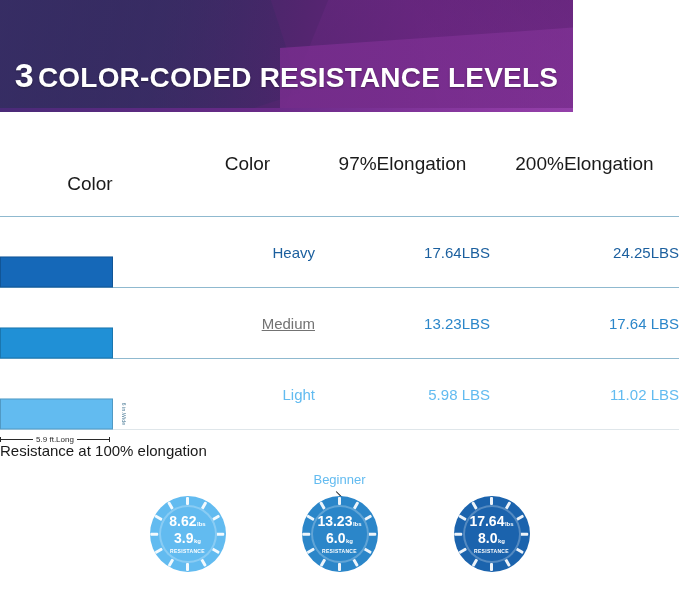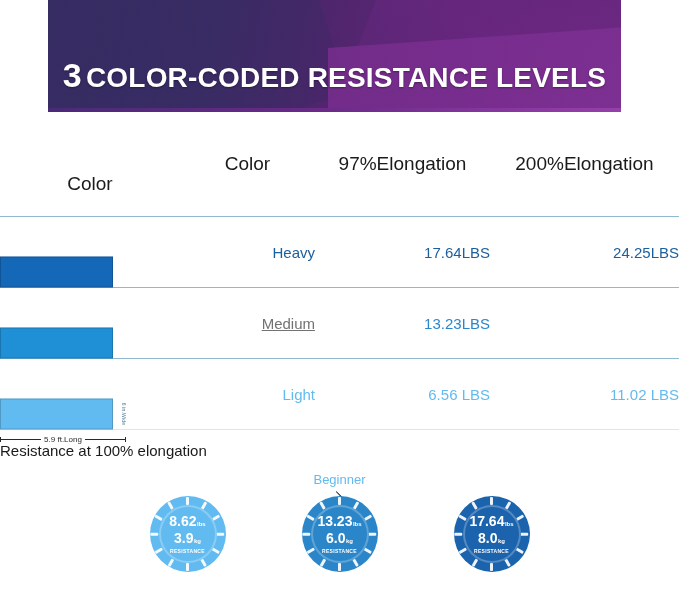--- a/index.html
+++ b/index.html
@@ -15,21 +15,20 @@
     position: relative;
   }
 
   
   .header {
     position: relative;
     width: 573px;
     height: 112px;
     overflow: hidden;
     background: linear-gradient(100deg, #2b2456 0%, #3a2a63 28%, #53256f 52%, #6a2580 74%, #7a2d8d 100%);
-    margin-left: 48px;
   }
   .hdr-shape {
     position: absolute;
     pointer-events: none;
   }
   .hdr-shape.s1 {
     top: -40px; left: -60px;
     width: 340px; height: 190px;
     background: linear-gradient(120deg, rgba(58,48,104,0.95), rgba(45,37,88,0.2));
     transform: rotate(-18deg);
@@ -144,21 +143,21 @@
     font-size: 5px;
     color: #4a7a96;
     white-space: nowrap;
     letter-spacing: 0.2px;
   }
   .len-label {
     position: absolute;
     left: 0;
     top: 50%;
     margin-top: 21px;
-    width: 126px;
+    width: 110px;
     display: flex;
     align-items: center;
     justify-content: center;
     gap: 3px;
     font-size: 8px;
     color: #2a2a2a;
     white-space: nowrap;
   }
   .len-label .lead {
     flex: 1 1 auto;
@@ -348,36 +347,37 @@
   </div>
 
   <div class="row data sep">
     <div class="c-color">
       <div class="bar-wrap">
         <div class="bar medium"></div>
       </div>
     </div>
     <div class="c-level cellv" style="color:#737373;text-decoration:underline;">Medium</div>
     <div class="c-e100 cellv" style="color:#2b86c9;">13.23LBS</div>
+    <div class="c-e200 cellv" style="color:#2b86c9;">17.64 LBS</div>
   </div>
 
   <div class="row data light-sep">
     <div class="c-color">
       <div class="bar-wrap">
         <div class="bar light"></div>
       </div>
       <div class="vert-label">6 in.Wide</div>
       <div class="len-label">
         <span class="lead"></span>
         <span>5.9 ft.Long</span>
         <span class="lead r"></span>
       </div>
     </div>
     <div class="c-level cellv" style="color:#62bbf0;">Light</div>
-    <div class="c-e100 cellv" style="color:#62bbf0;">6.56 LBS</div>
+    <div class="c-e100 cellv" style="color:#62bbf0;">5.98 LBS</div>
     <div class="c-e200 cellv" style="color:#62bbf0;">11.02 LBS</div>
   </div>
 </div>
 
 <div class="bottom">
   <div class="scale-title">Resistance at 100% elongation</div>
 
   <div class="arrow-row">
     <span class="arrow-label beginner">Beginner</span>
     <span class="arrow-line"></span>

